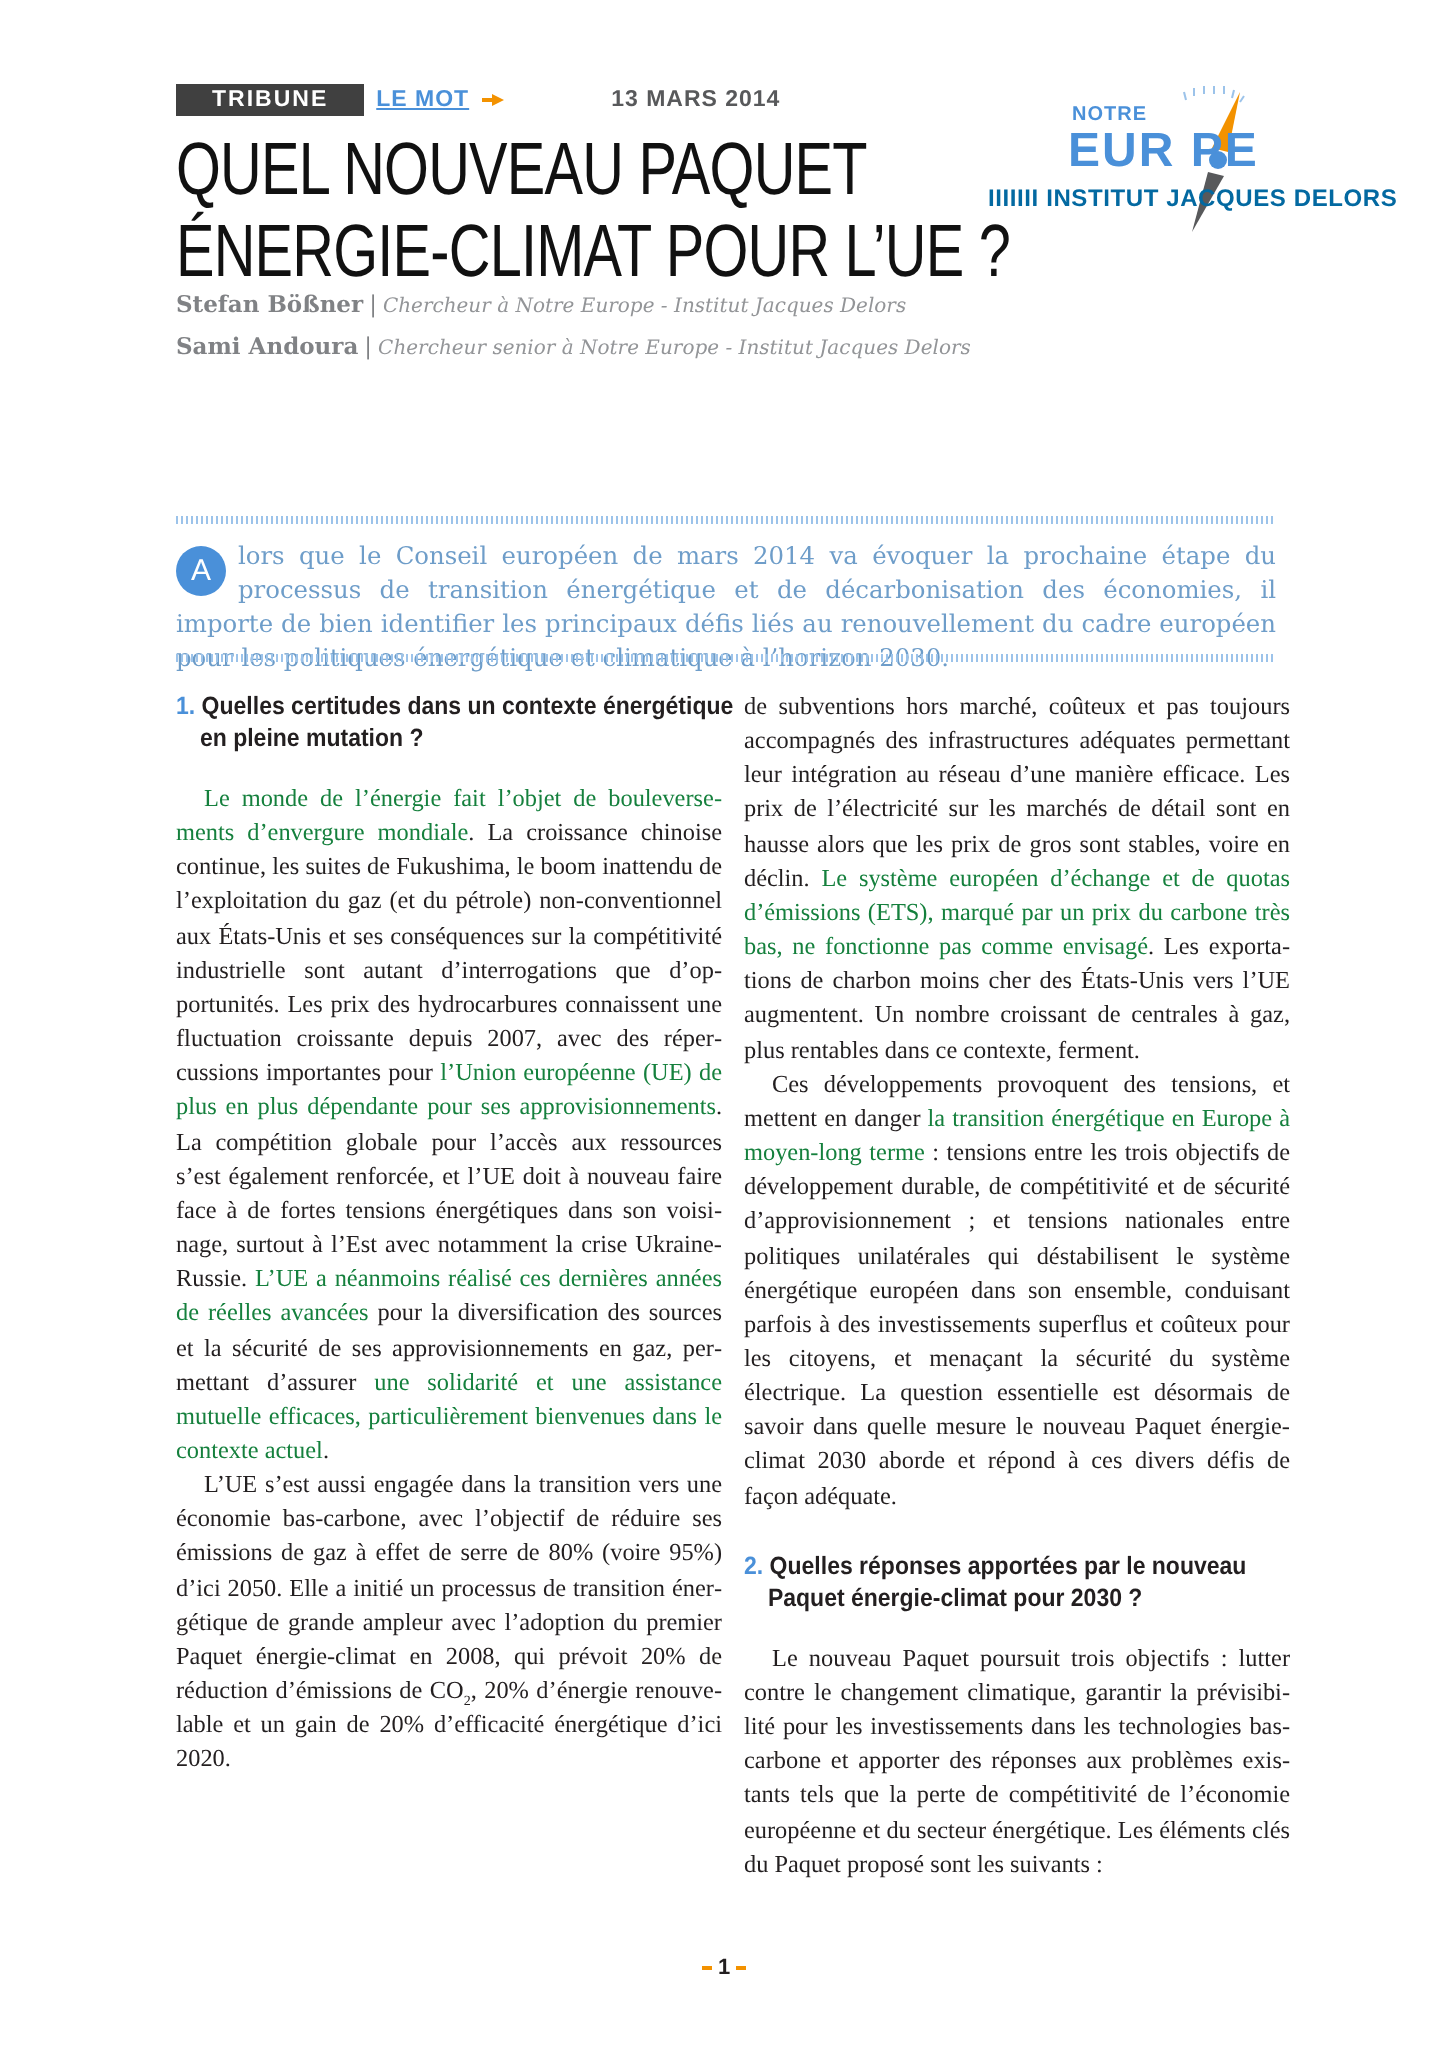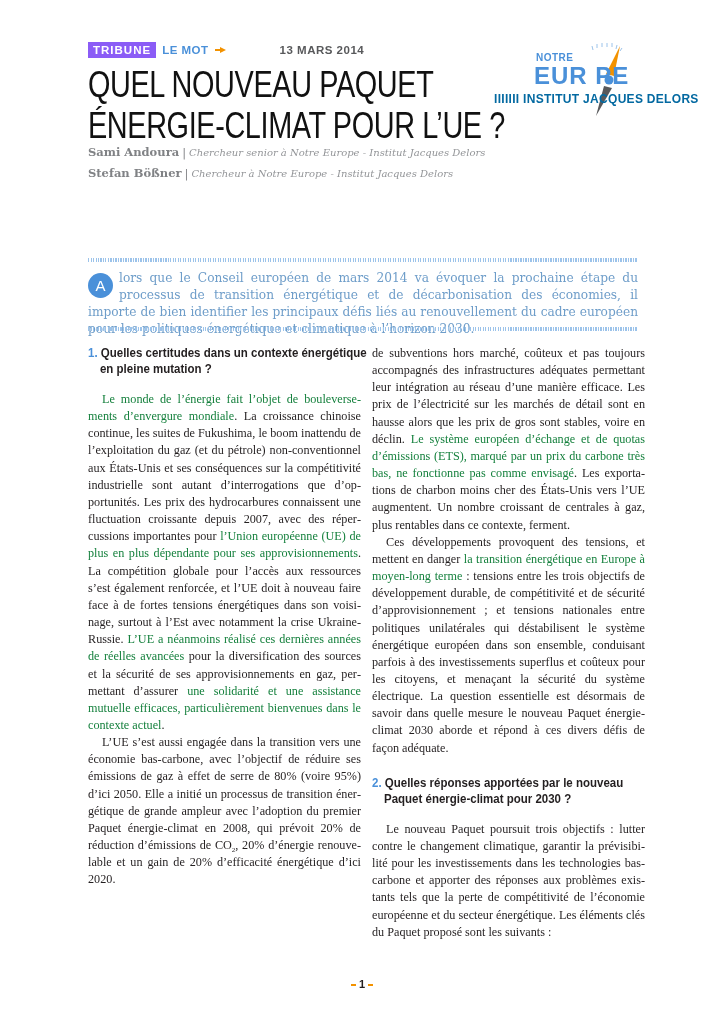--- a/index.html
+++ b/index.html
@@ -1,21 +1,21 @@
 <!DOCTYPE html>
 <html><head>
 <meta charset="utf-8">
 <style>
   html, body { margin: 0; padding: 0; background: #ffffff; }
   body { width: 724px; height: 1024px; position: relative; overflow: hidden; font-family: "DejaVu Serif", serif; color: #231f20; }
 
   .header { position: absolute; left: 88px; top: 42px; }
   .kicker { display: flex; align-items: center; gap: 6px; font-family: "Liberation Sans", sans-serif; font-weight: bold; font-size: 11.5px; letter-spacing: 0.5px; }
-  .kicker .tag { background: #8b5cf6; color: #fff; padding: 2px 5px; letter-spacing: 1px; }
-  .kicker .mot { color: #4a90d9; }
+  .kicker .tag { background: #404040; color: #fff; padding: 2px 18px; letter-spacing: 1px; }
+  .kicker .mot { color: #4a90d9; text-decoration: underline; }
   .kicker .arrow { display: inline-block; width: 11px; height: 6px; position: relative; }
   .kicker .arrow::before { content: ""; position: absolute; left: 0; top: 2px; width: 6px; height: 2px; background: #f39200; }
   .kicker .arrow::after { content: ""; position: absolute; left: 5px; top: 0; border-left: 6px solid #f39200; border-top: 3px solid transparent; border-bottom: 3px solid transparent; }
   .kicker .date { color: #58595b; margin-left: 48px; }
 
   .title { margin-top: 6px; font-family: "Liberation Sans", sans-serif; font-size: 37px; line-height: 41px; color: #111; letter-spacing: -0.5px; transform: scaleX(0.78); transform-origin: left top; width: 520px; white-space: nowrap; }
   .authors { margin-top: -4px; font-size: 11.5px; color: #808285; }
   .author-line { height: 21px; line-height: 21px; }
   .author-line .name { font-weight: bold; color: #808285; }
   .author-line .sep { margin: 0 3px; color: #808285; }
@@ -53,24 +53,24 @@
     <span class="mot">LE MOT</span>
     <span class="arrow"></span>
     <span class="date">13 MARS 2014</span>
   </div>
   <div class="title">
     <div>QUEL NOUVEAU PAQUET</div>
     <div>ÉNERGIE-CLIMAT POUR L’UE ?</div>
   </div>
   <div class="authors">
     <div class="author-line">
-      <span class="name">Sami Andoura</span><span class="sep">|</span><span class="role">Chercheur senior à Notre Europe - Institut Jacques Delors</span>
+      <span class="name">Stefan Bößner</span><span class="sep">|</span><span class="role">Chercheur à Notre Europe - Institut Jacques Delors</span>
     </div>
     <div class="author-line">
-      <span class="name">Stefan Bößner</span><span class="sep">|</span><span class="role">Chercheur à Notre Europe - Institut Jacques Delors</span>
+      <span class="name">Sami Andoura</span><span class="sep">|</span><span class="role">Chercheur senior à Notre Europe - Institut Jacques Delors</span>
     </div>
   </div>
 </div>
 
 <div class="logo">
   <svg width="200" height="80">
     <g stroke="#9cc3ea" stroke-width="1">
       <line x1="98" y1="6" x2="99" y2="10"></line>
         <line x1="103" y1="4" x2="103" y2="8"></line>
         <line x1="108" y1="3" x2="108" y2="7"></line>

